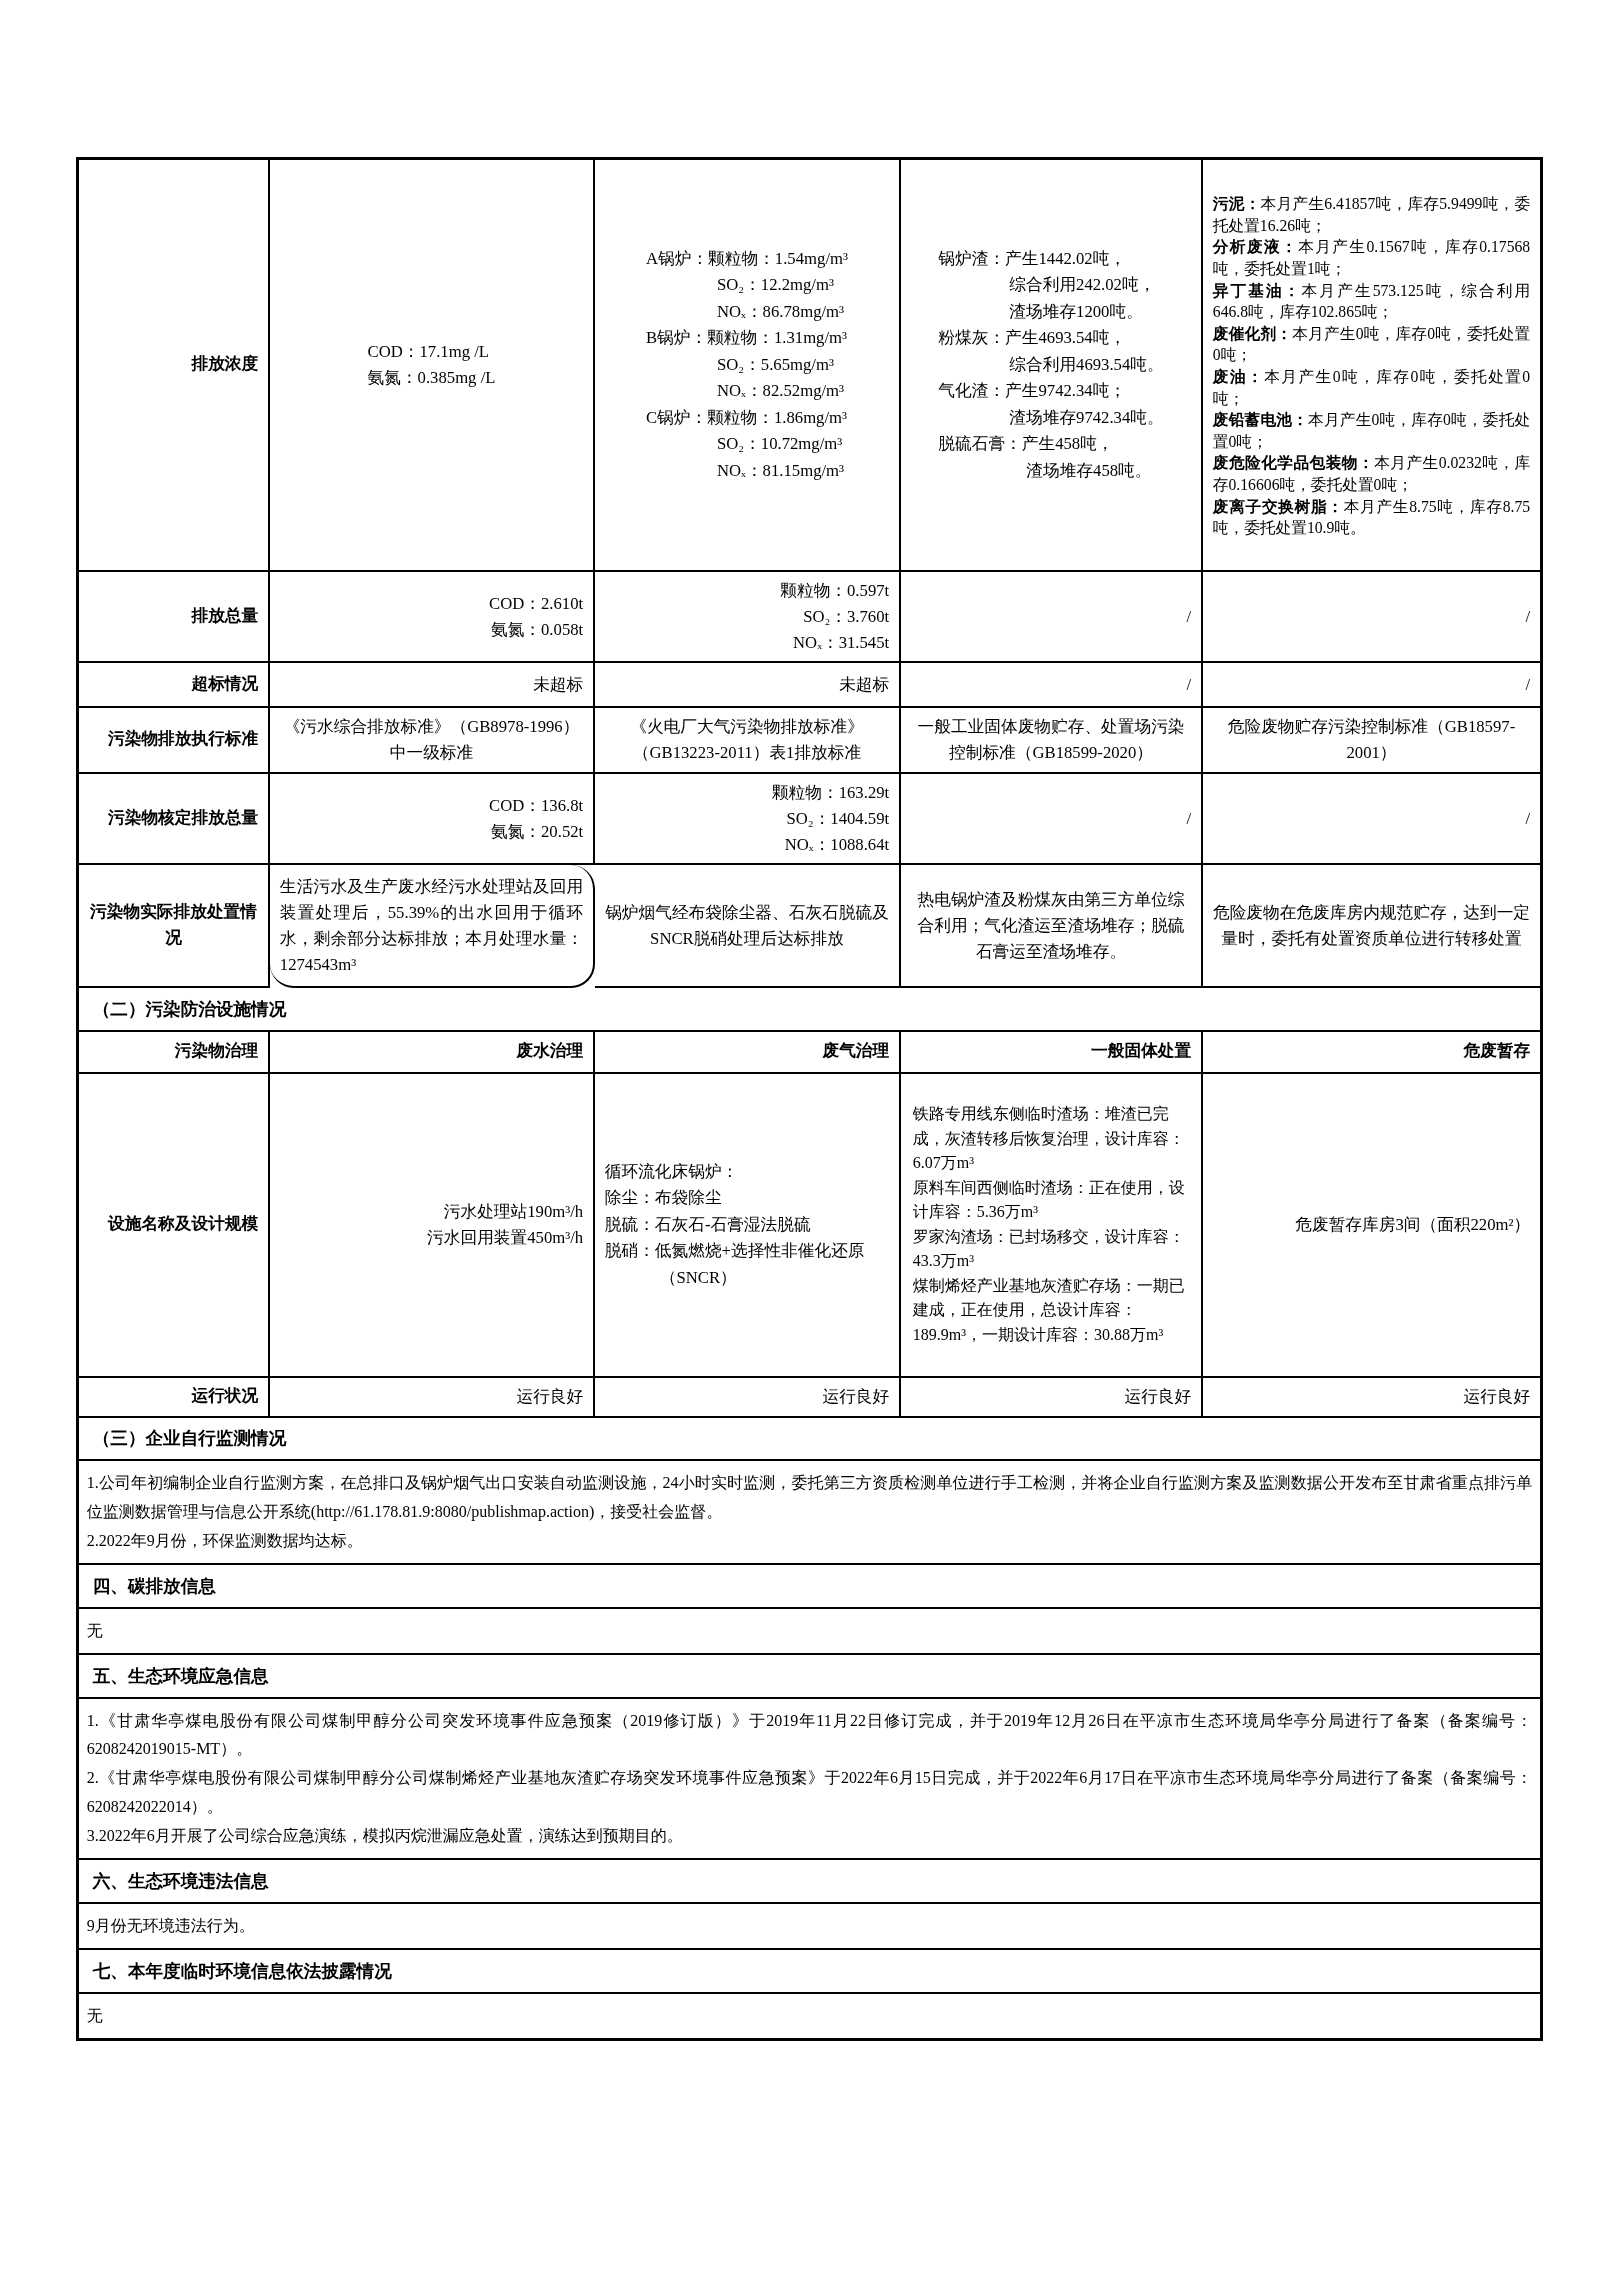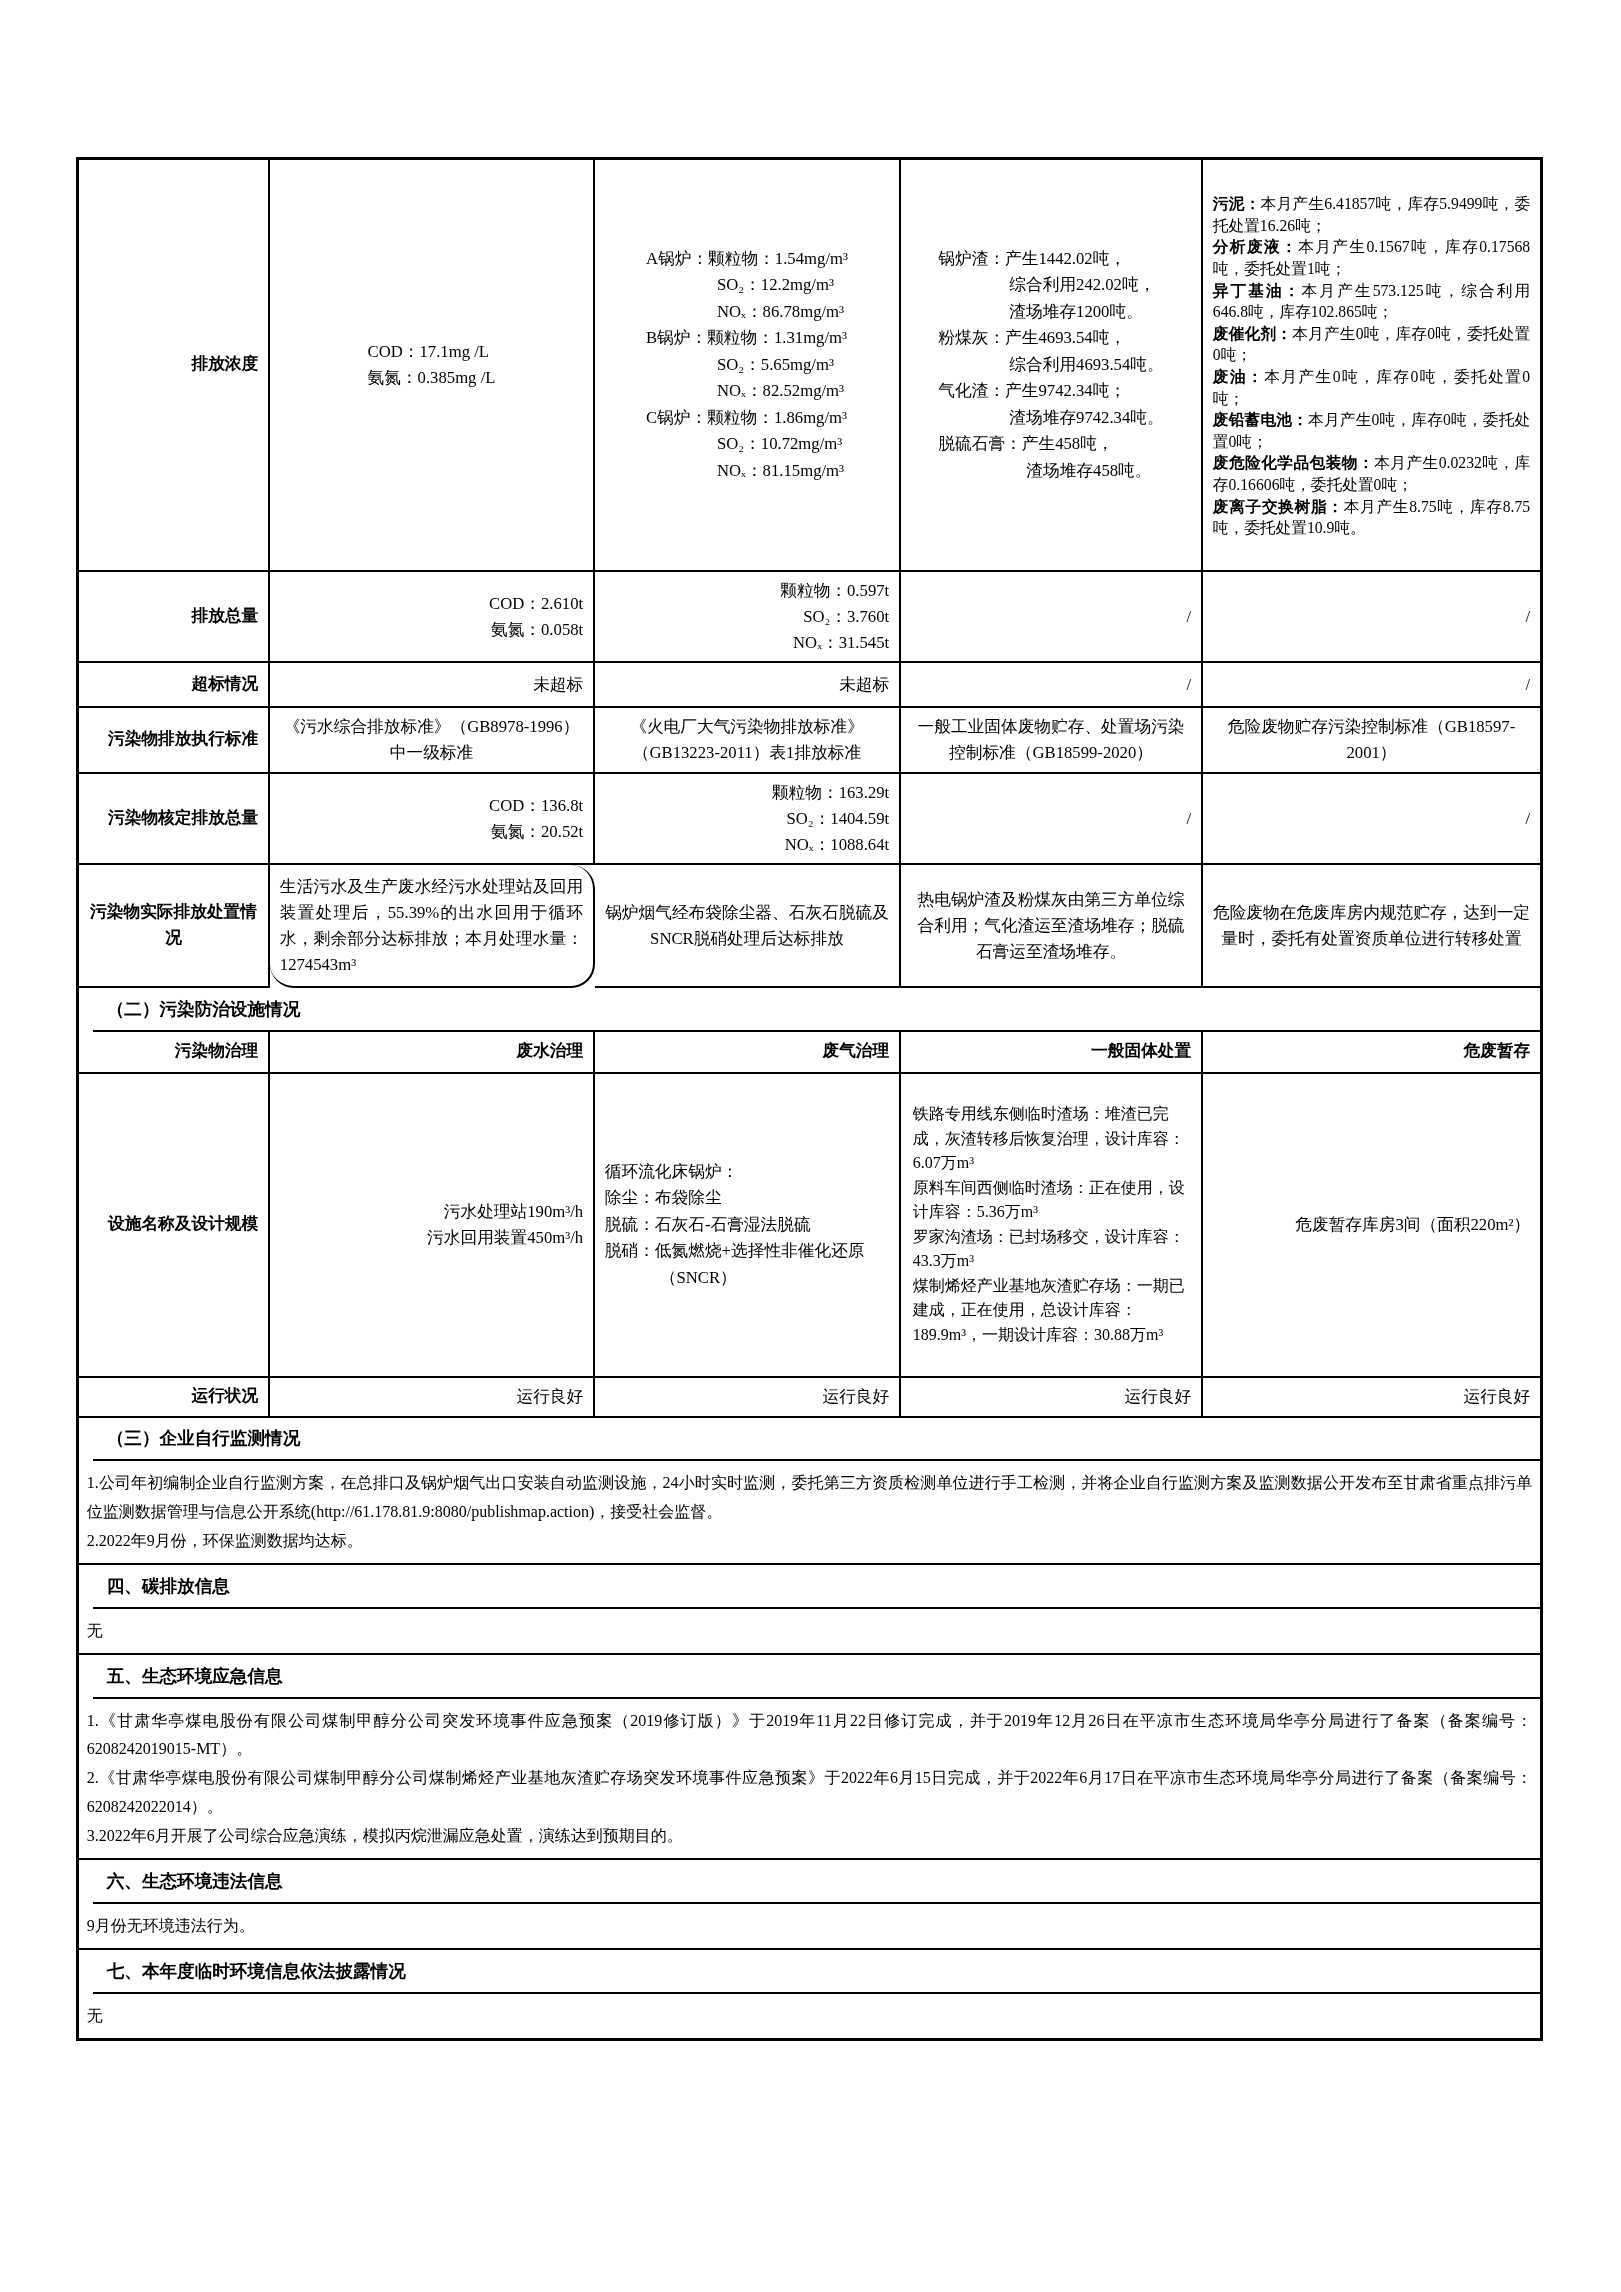--- a/index.html
+++ b/index.html
@@ -27,21 +27,21 @@
   .r-exceed{min-height:45px;}
   .r-std{min-height:59px;}
   .r-approved{min-height:84px;}
   .r-actual{min-height:123px;}
   .r-t2head{min-height:42px;}
   .r-fac{min-height:304px;}
   .r-status{min-height:39px;}
   .facair{line-height:26.5px;}
   .facsolid{justify-content:center;align-items:stretch;text-align:left;font-size:16px;line-height:24.5px;padding:7.8px 11.8px;}
   .secrow{border-bottom:2.9px solid #000;font-weight:bold;font-size:17.6px;
-          padding:8.8px 13.7px;text-align:left;box-sizing:border-box;margin-left:14px;}
+          padding:8.8px 13.7px;text-align:left;box-sizing:border-box;}
   .contentrow{border-bottom:2.9px solid #000;font-size:16px;padding:7.8px 7.8px;
               text-align:left;box-sizing:border-box;line-height:1.8;}
   .contentrow.lastrow{border-bottom:none;}
   .para{text-align:justify;}
   .justcenter{text-align:justify;border-radius:24px;}
 </style>
 </head>
 <body>
 
 <div class="page">

